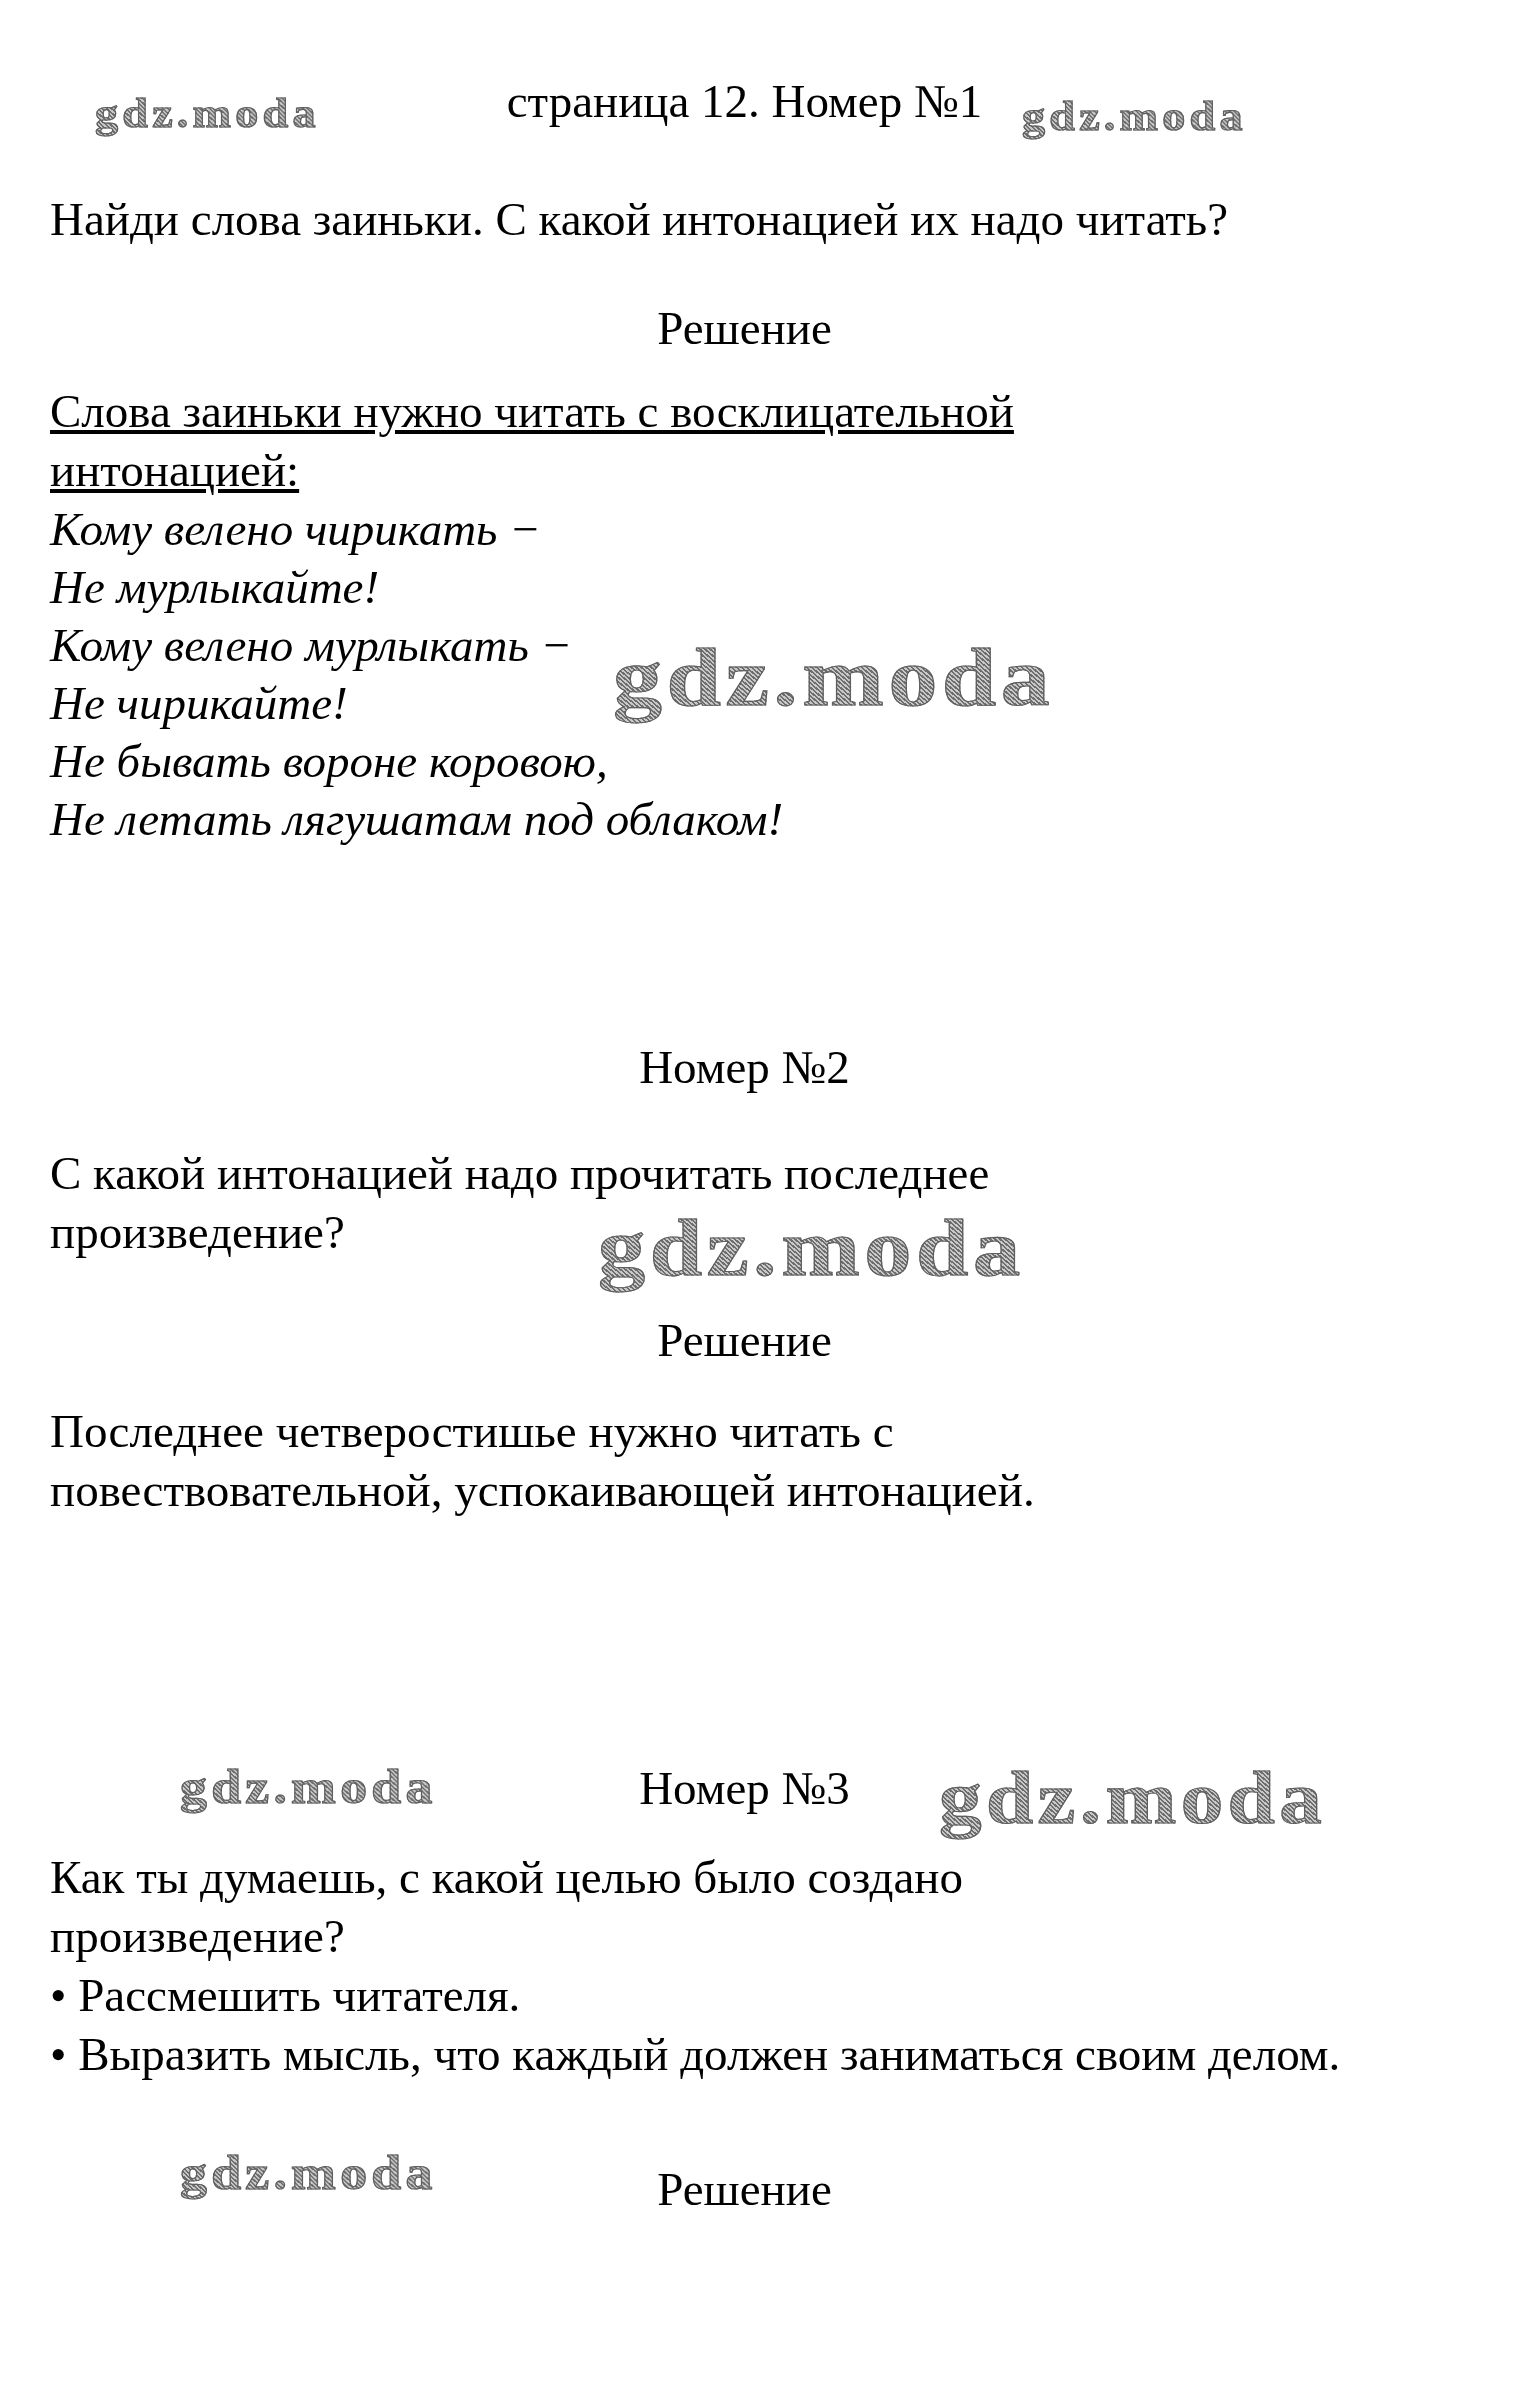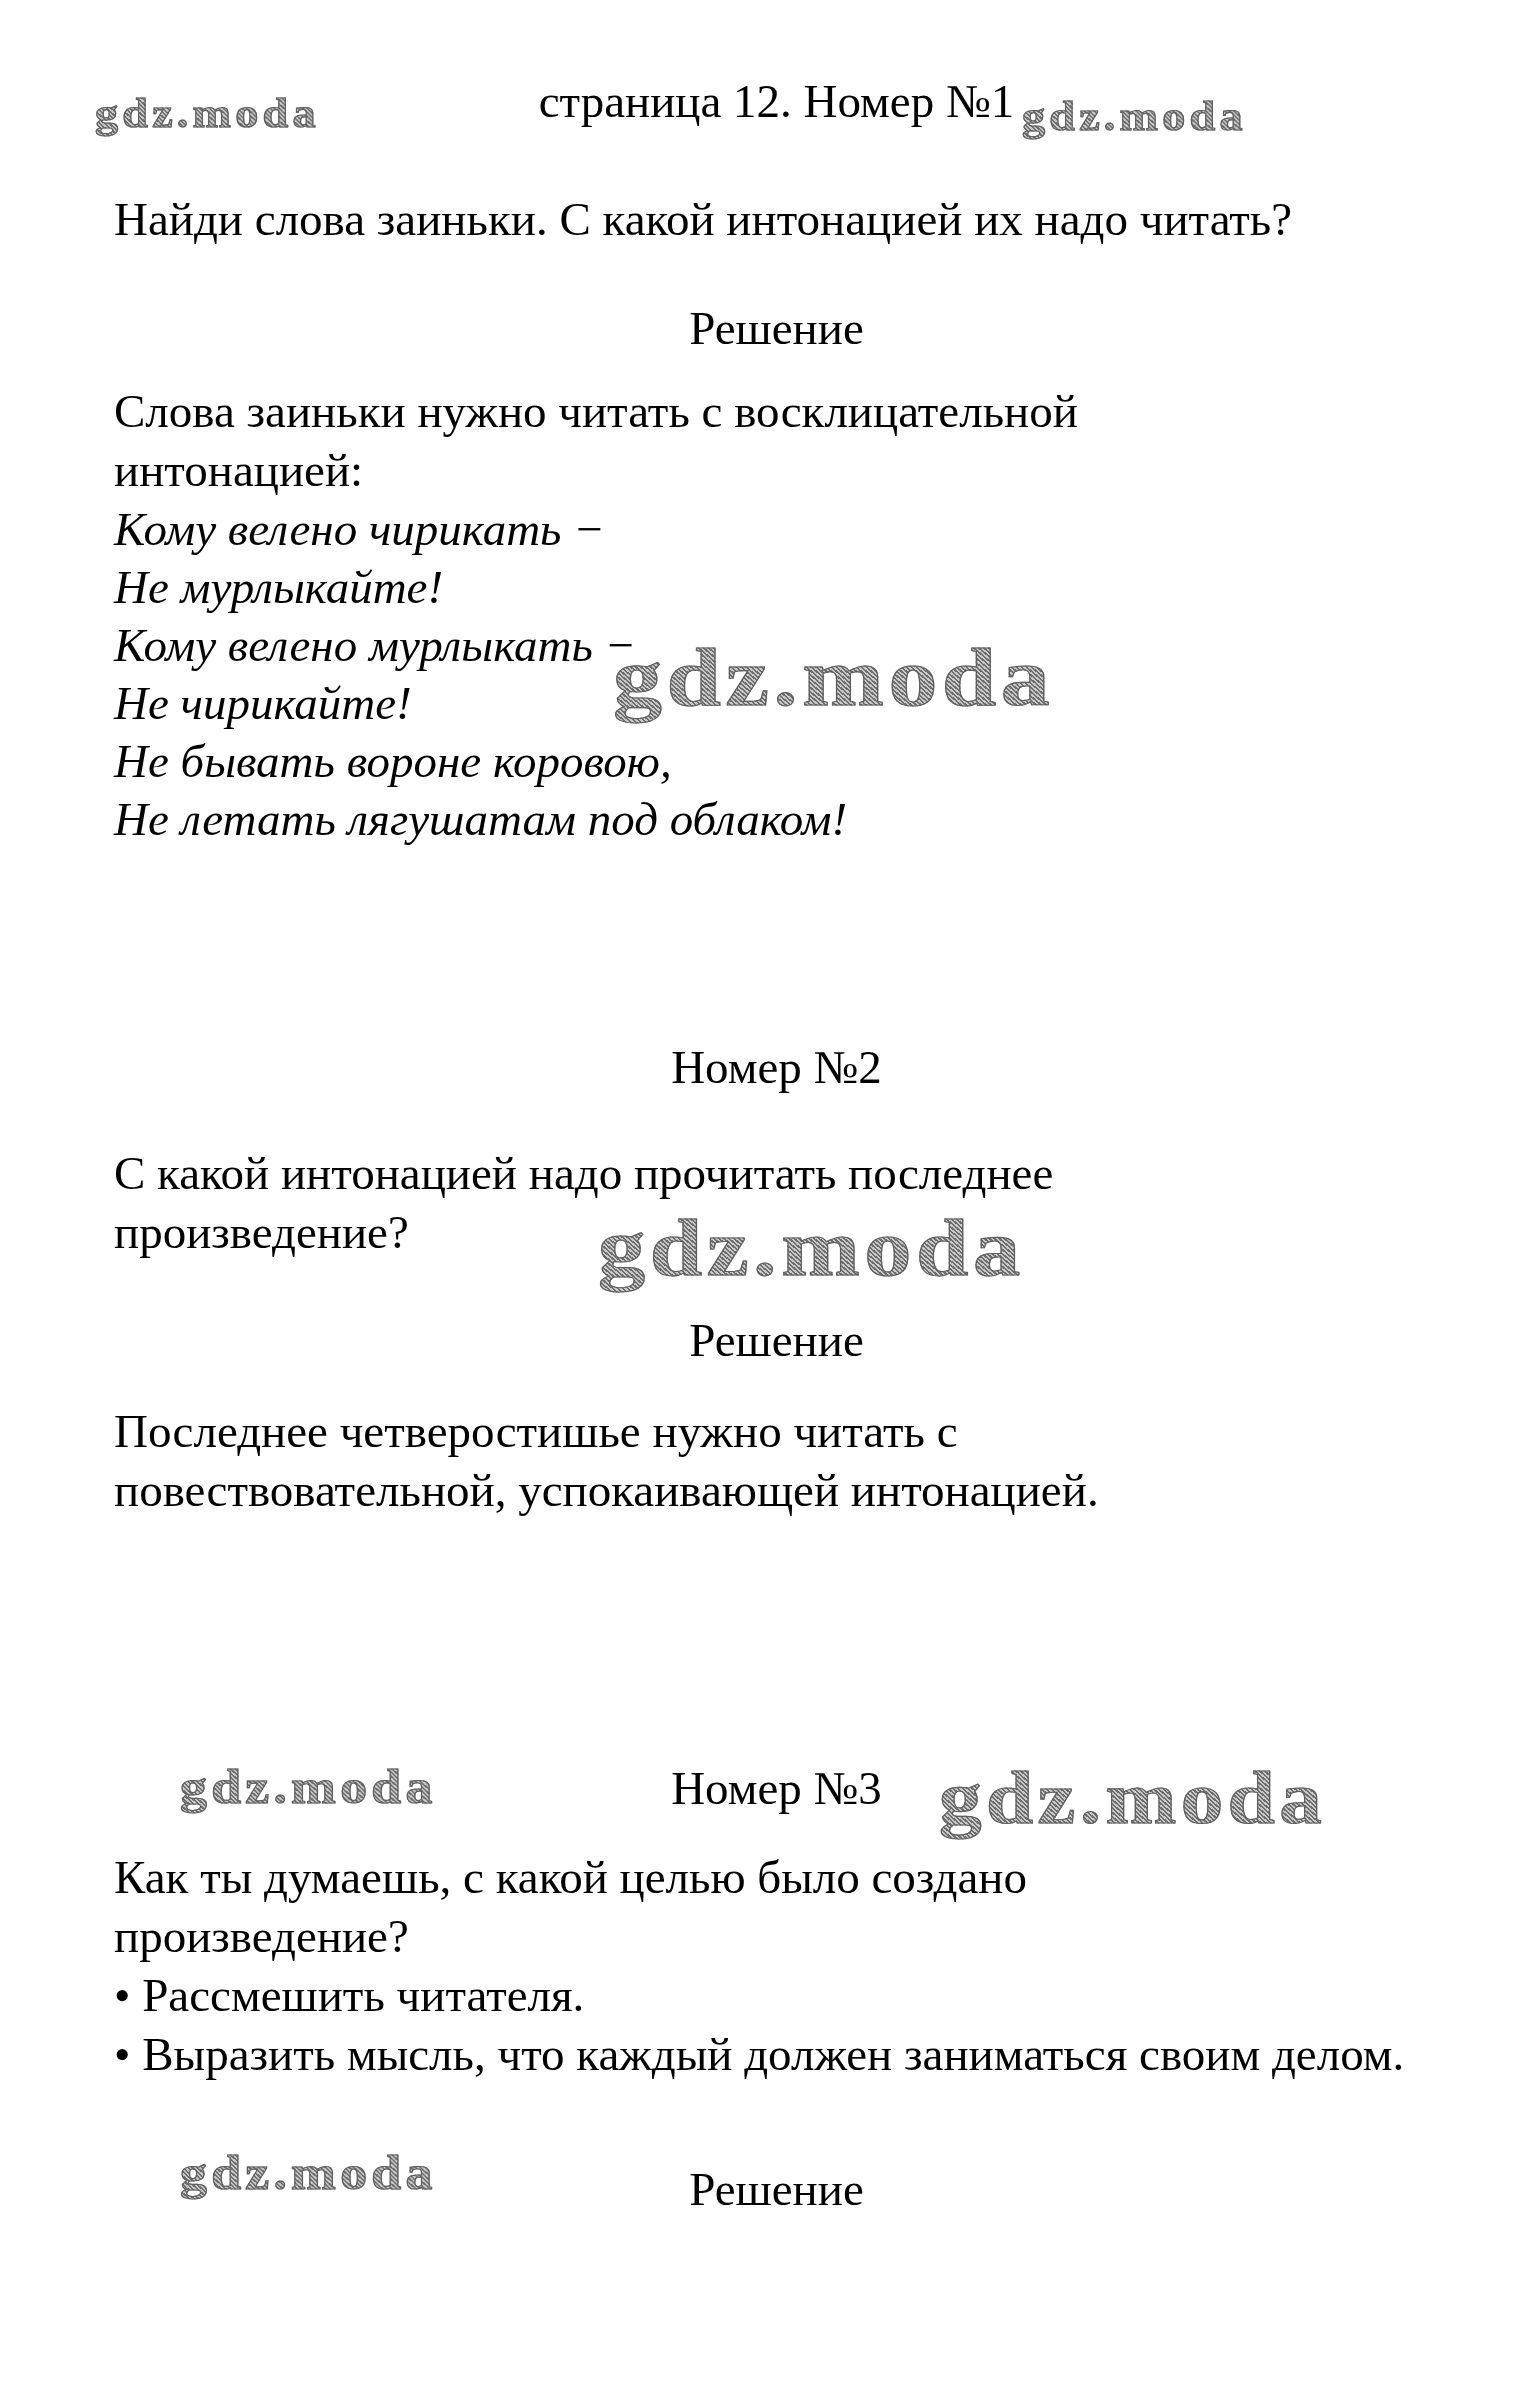--- a/index.html
+++ b/index.html
@@ -7,34 +7,34 @@
     position: relative;
     width: 1537px;
     height: 2389px;
     background: #ffffff;
     color: #000000;
     font-family: "Liberation Serif", "DejaVu Serif", serif;
     font-size: 47px;
     overflow: hidden;
   }
   .content {
-    padding: 72px 98px 0 114px;
+    padding: 72px 98px 0 50px;
   }
   .title-row {
     text-align: center;
     line-height: 59px;
   }
   p, .line { margin: 0; line-height: 59px; }
   .q1 { margin-top: 59px; }
   .heading-center {
     text-align: center;
     line-height: 59px;
   }
   .sol1 { margin-top: 50px; }
-  .answer-intro { margin-top: 24px; max-width: 1151px; }
+  .answer-intro { margin-top: 24px; max-width: 1151px; text-decoration: underline; }
   .verse { }
   .verse .line { font-style: italic; line-height: 58px; }
   .num2 { margin-top: 190px; }
   .q2 { margin-top: 47px; max-width: 1121px; }
   .sol2 { margin-top: 49px; }
   .answer2 { margin-top: 32px; max-width: 1181px; }
   .num3 { margin-top: 239px; }
   .q3 { margin-top: 30px; max-width: 1098px; }
   .option { line-height: 59px; max-width: 1363px; }
   .sol3 { margin-top: 76px; }

